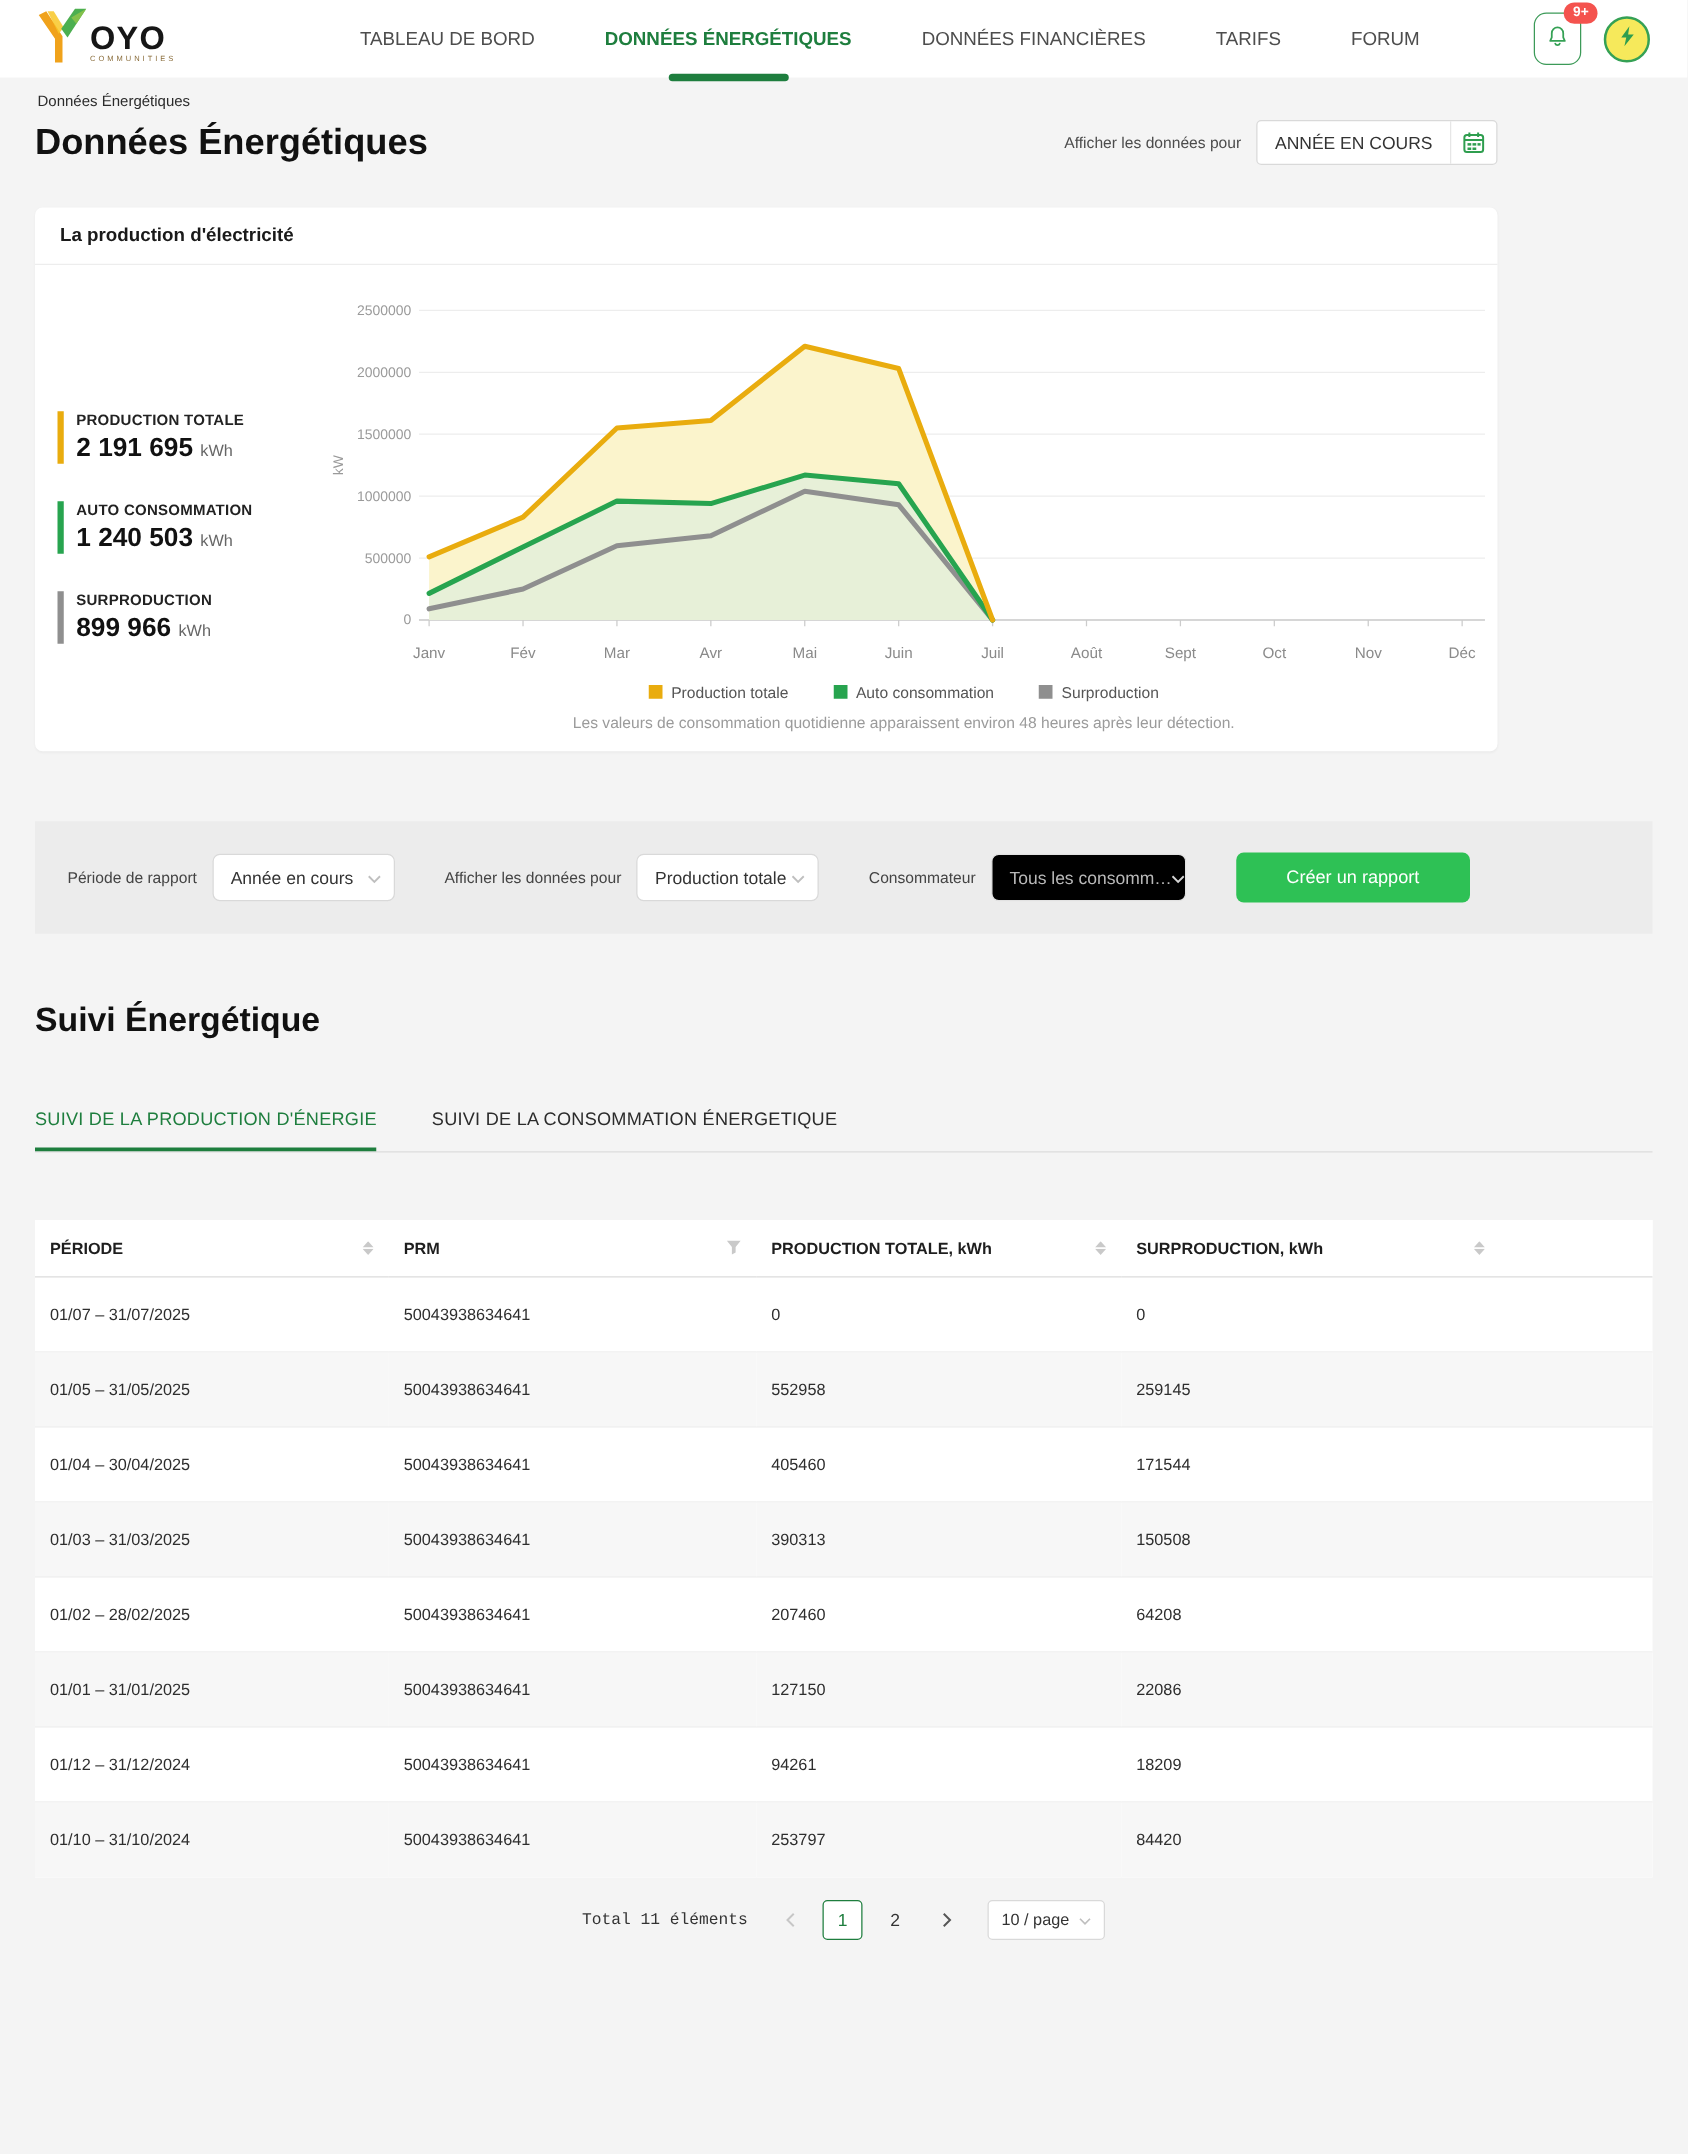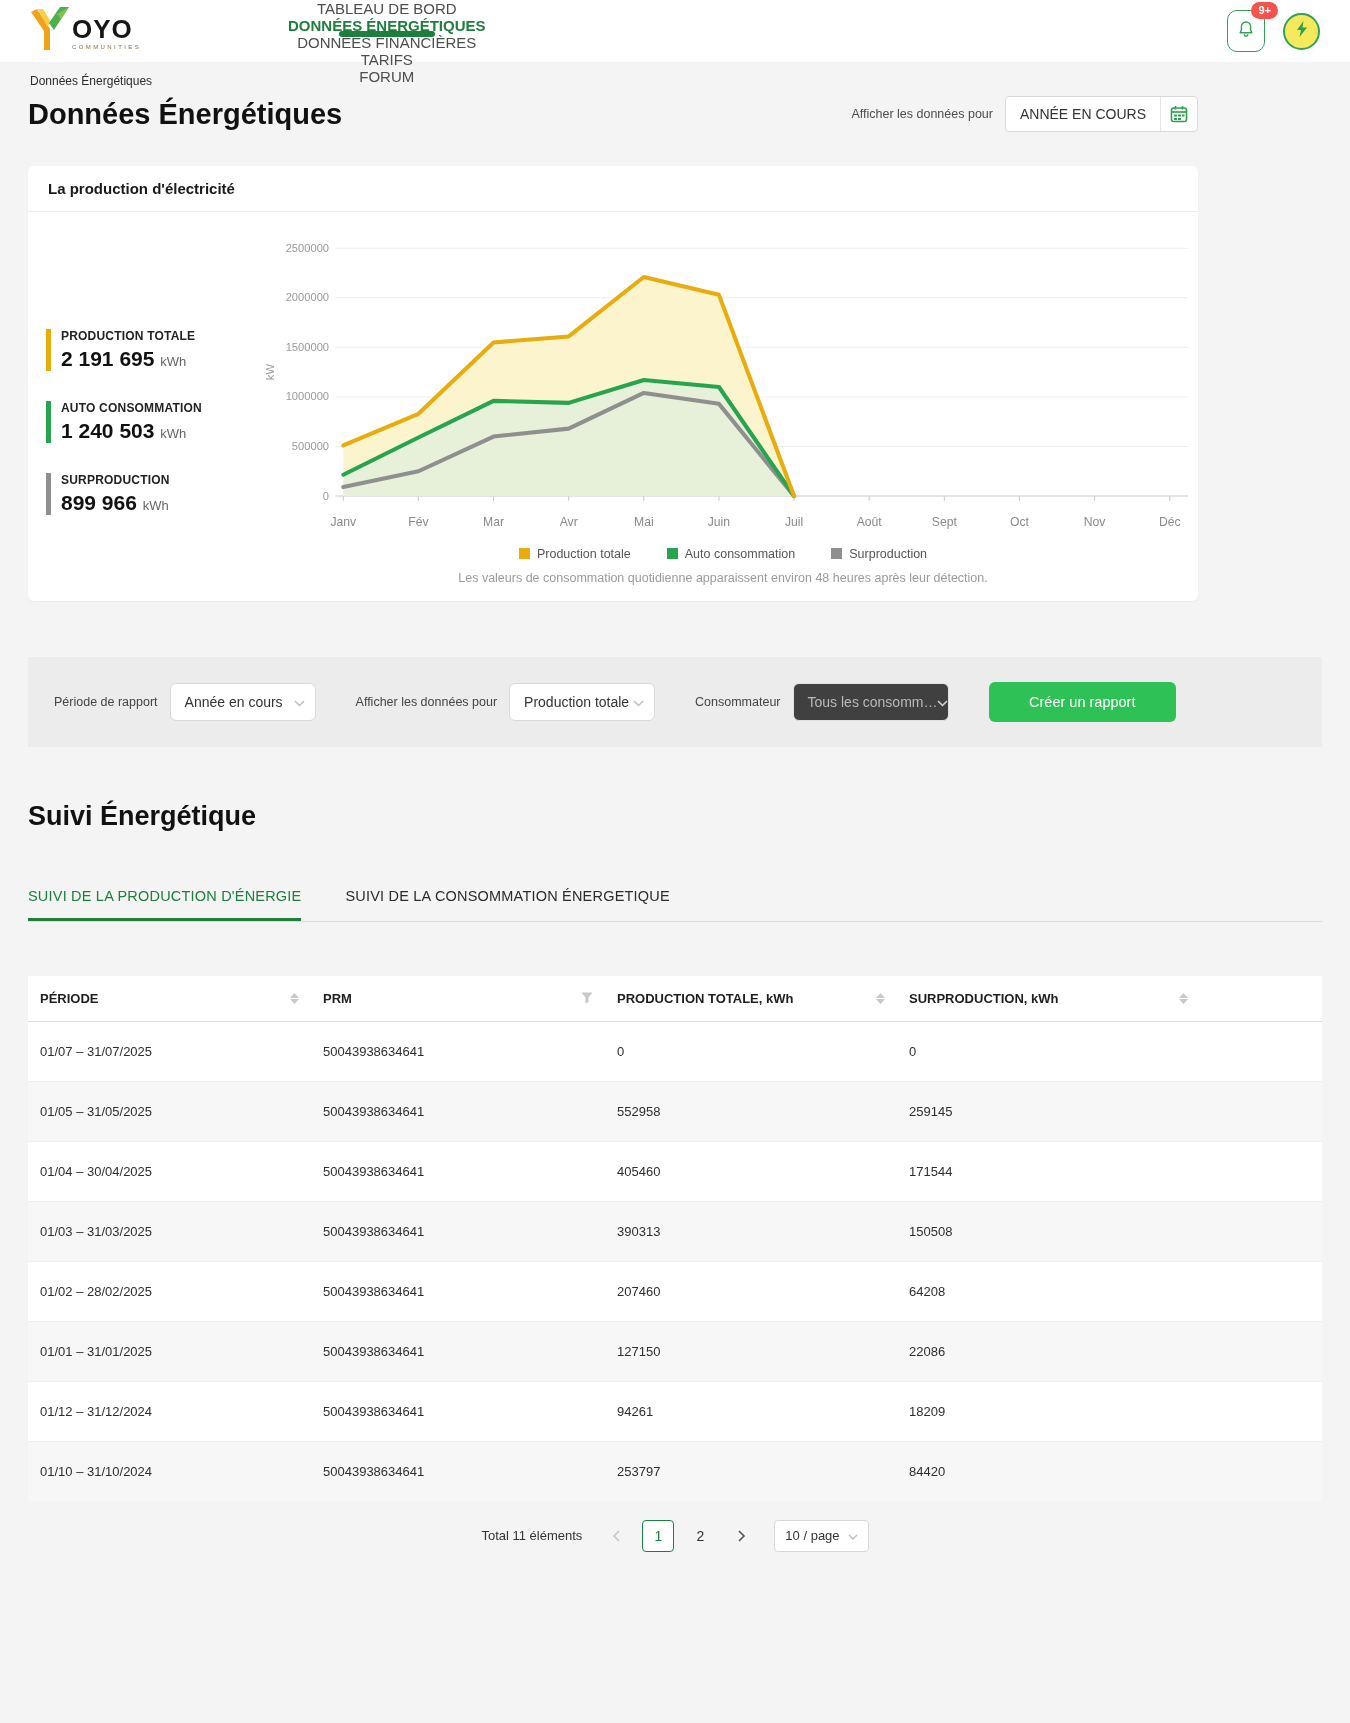--- a/index.html
+++ b/index.html
@@ -14,21 +14,21 @@
 
   
   header.app-header {
     background:#fff; height:62px; display:flex; align-items:center;
     padding:0 30px; position:relative;
   }
   .logo { display:flex; align-items:flex-end; gap:2px; cursor:pointer; width:230px; }
   .logo-text { display:flex; flex-direction:column; line-height:1; padding-bottom:6px; }
   .logo-brand { font-size:26px; font-weight:bold; letter-spacing:1px; color:#161616; }
   .logo-sub { font-size:6px; letter-spacing:2.4px; color:#8a6d3b; margin-top:2px; }
-  nav.main-nav { display:flex; align-items:center; gap:0; height:62px; margin-left:0;flex-direction:column; }
+  nav.main-nav { display:flex; align-items:center; gap:0; height:62px; margin-left:0; }
   .nav-item {
     position:relative; height:62px; display:flex; align-items:center;
     padding:0 28px; font-size:15px; color:#4d4d4d; cursor:pointer; white-space:nowrap;
   }
   .nav-item.active { color:var(--brand-green); font-weight:bold; }
   .nav-item.active::after {
     content:""; position:absolute; left:50%; transform:translateX(-50%);
     bottom:-3px; width:96px; height:6px; border-radius:3px; background:var(--brand-green);
   }
   .header-actions { margin-left:auto; display:flex; align-items:center; gap:18px; }
@@ -82,21 +82,21 @@
   
   .report-bar { width:1294px; background:#ececec; margin-top:56px; height:90px;
     display:flex; align-items:center; padding:0 26px; }
   .field-group { display:flex; align-items:center; gap:12px; margin-right:40px; }
   .field-label { font-size:12.5px; color:#444; white-space:nowrap; }
   .select-box {
     background:#fff; border:1px solid #d9d9d9; border-radius:6px; height:38px; width:146px;
     display:flex; align-items:center; justify-content:space-between; padding:0 10px 0 14px;
     font-size:14px; color:#333; cursor:pointer; white-space:nowrap;
   }
-  .select-box.disabled { background:#404040; color:#b9b9b9; border-color:#e2e2e2; cursor:not-allowed; width:156px; }
+  .select-box.disabled { background:#000000; color:#b9b9b9; border-color:#e2e2e2; cursor:not-allowed; width:156px; }
   .report-btn {
     margin-left:auto; margin-right:120px; width:238px; height:40px; border:none; border-radius:6px;
     background:var(--button-green); color:#fff; font-size:14.5px; font-weight:normal; cursor:pointer;
     font-family:"Liberation Sans",sans-serif;
   }
 
   
   h2.section-title { font-size:27px; font-weight:bold; color:#111; margin-top:54px; }
   .tabs { display:flex; gap:14px; margin-top:56px; border-bottom:1px solid #dcdcdc; width:1294px; }
   .tab {
@@ -114,21 +114,21 @@
   }
   .th-inner { display:flex; align-items:center; justify-content:space-between; }
   .data-table td { font-size:13px; color:#2e2e2e; height:60px; padding:0 12px; border-top:1px solid #efefef; }
   .data-table tbody tr:nth-child(even) { background:#f7f7f7; }
   .sorter { display:flex; flex-direction:column; gap:1px; cursor:pointer; margin-left:8px; }
   .sorter svg { display:block; }
   .funnel { cursor:pointer; margin-left:8px; display:flex; align-items:center; }
 
   
   .pagination { display:flex; align-items:center; justify-content:center; gap:10px; margin-top:18px; }
-  .pg-total { font-size:13px; color:#333; margin-right:8px; }
+  .pg-total { font-size:13px; color:#333; margin-right:8px;font-family:Liberation Mono, monospace; }
   .pg-btn {
     min-width:32px; height:32px; background:transparent; border:none; display:flex; align-items:center;
     justify-content:center; cursor:pointer; font-size:14px; color:#444; font-family:"Liberation Sans",sans-serif;
   }
   .pg-btn.disabled { color:#c6c6c6; cursor:not-allowed; }
   .pg-num { min-width:32px; height:32px; border:1px solid transparent; border-radius:4px; background:transparent;
     font-size:14px; color:#333; cursor:pointer; font-family:"Liberation Sans",sans-serif; }
   .pg-num.active { border-color:var(--brand-green); color:var(--brand-green); background:#fff; }
   .pg-size {
     height:32px; border:1px solid #d9d9d9; border-radius:4px; background:#fff; display:flex; align-items:center;

